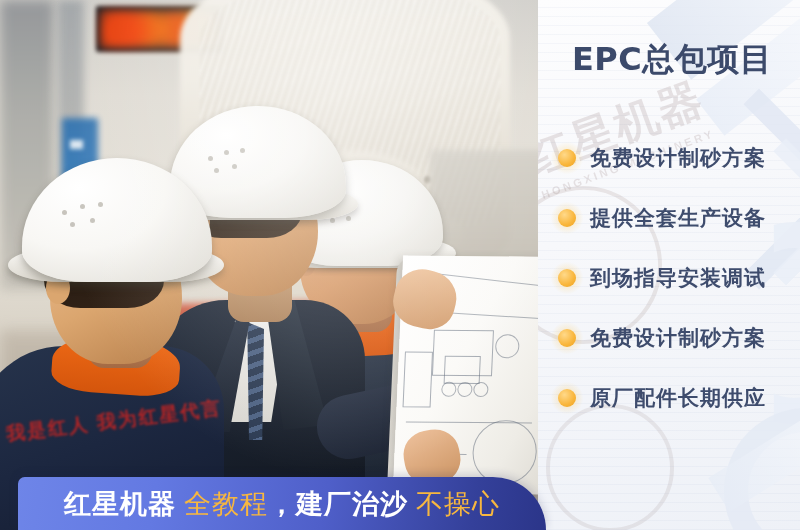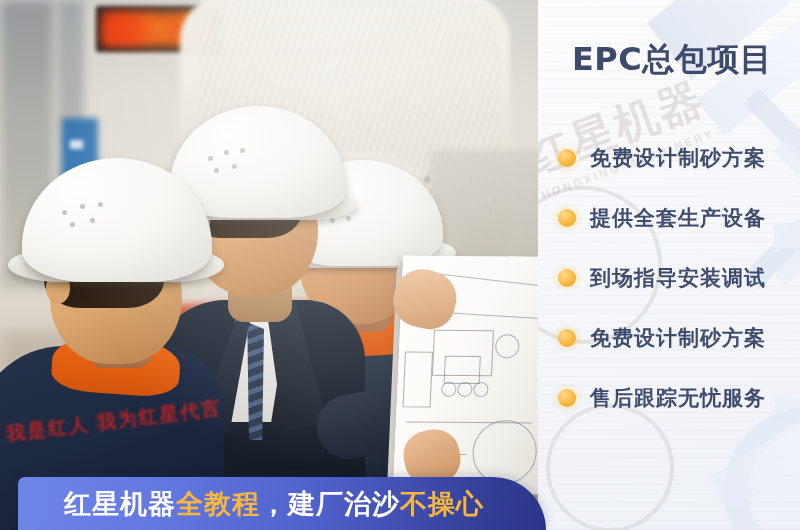--- a/index.html
+++ b/index.html
@@ -241,21 +241,21 @@
   .feature-label{font-size:21px;font-weight:700;color:#3e4c6d;letter-spacing:1px;
     font-family:"DejaVu Sans","Liberation Sans",sans-serif;white-space:nowrap;}
 
   
   .banner{position:absolute;left:18px;top:477px;width:528px;height:53px;
     background:linear-gradient(100deg,#6e85e8 0%,#6379e2 26%,#4f5fc9 58%,#34409a 86%,#2b3589 100%);
     border-radius:14px 110px 0 0;display:flex;align-items:center;
     box-shadow:0 -2px 10px rgba(30,35,80,.2);}
   .banner-text{margin-left:46px;font-size:27px;font-weight:700;color:#ffffff;
     letter-spacing:1px;font-family:"DejaVu Sans","Liberation Sans",sans-serif;white-space:nowrap;}
-  .hl{color:#f7b73f;font-weight:700;}
+  .hl{color:#f7b73f;font-weight:400;margin-left:8px;}
 </style>
 </head>
 <body>
 
 <div class="stage">
 
   <div class="photo">
     <div class="bg-hall"></div>
 
     <div class="col-dark"></div>
@@ -393,21 +393,21 @@
       <div class="feature">
         <span class="bullet"></span>
         <span class="feature-label">到场指导安装调试</span>
       </div>
       <div class="feature">
         <span class="bullet"></span>
         <span class="feature-label">免费设计制砂方案</span>
       </div>
       <div class="feature">
         <span class="bullet"></span>
-        <span class="feature-label">售后跟踪无忧服务</span>
+        <span class="feature-label">原厂配件长期供应</span>
       </div>
     </div>
   </div>
 
   <div class="banner">
     <div class="banner-text">
       <span>红星机器</span><span class="hl">全教程</span><span>，建厂治沙</span><span class="hl">不操心</span>
     </div>
   </div>
 

